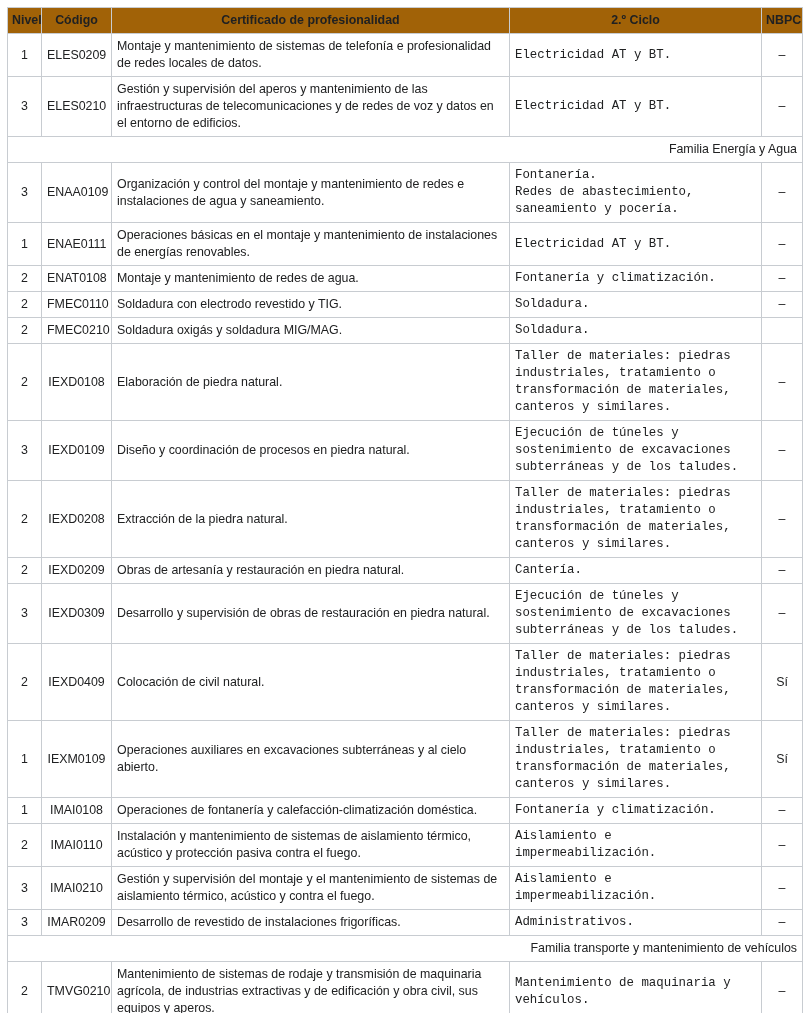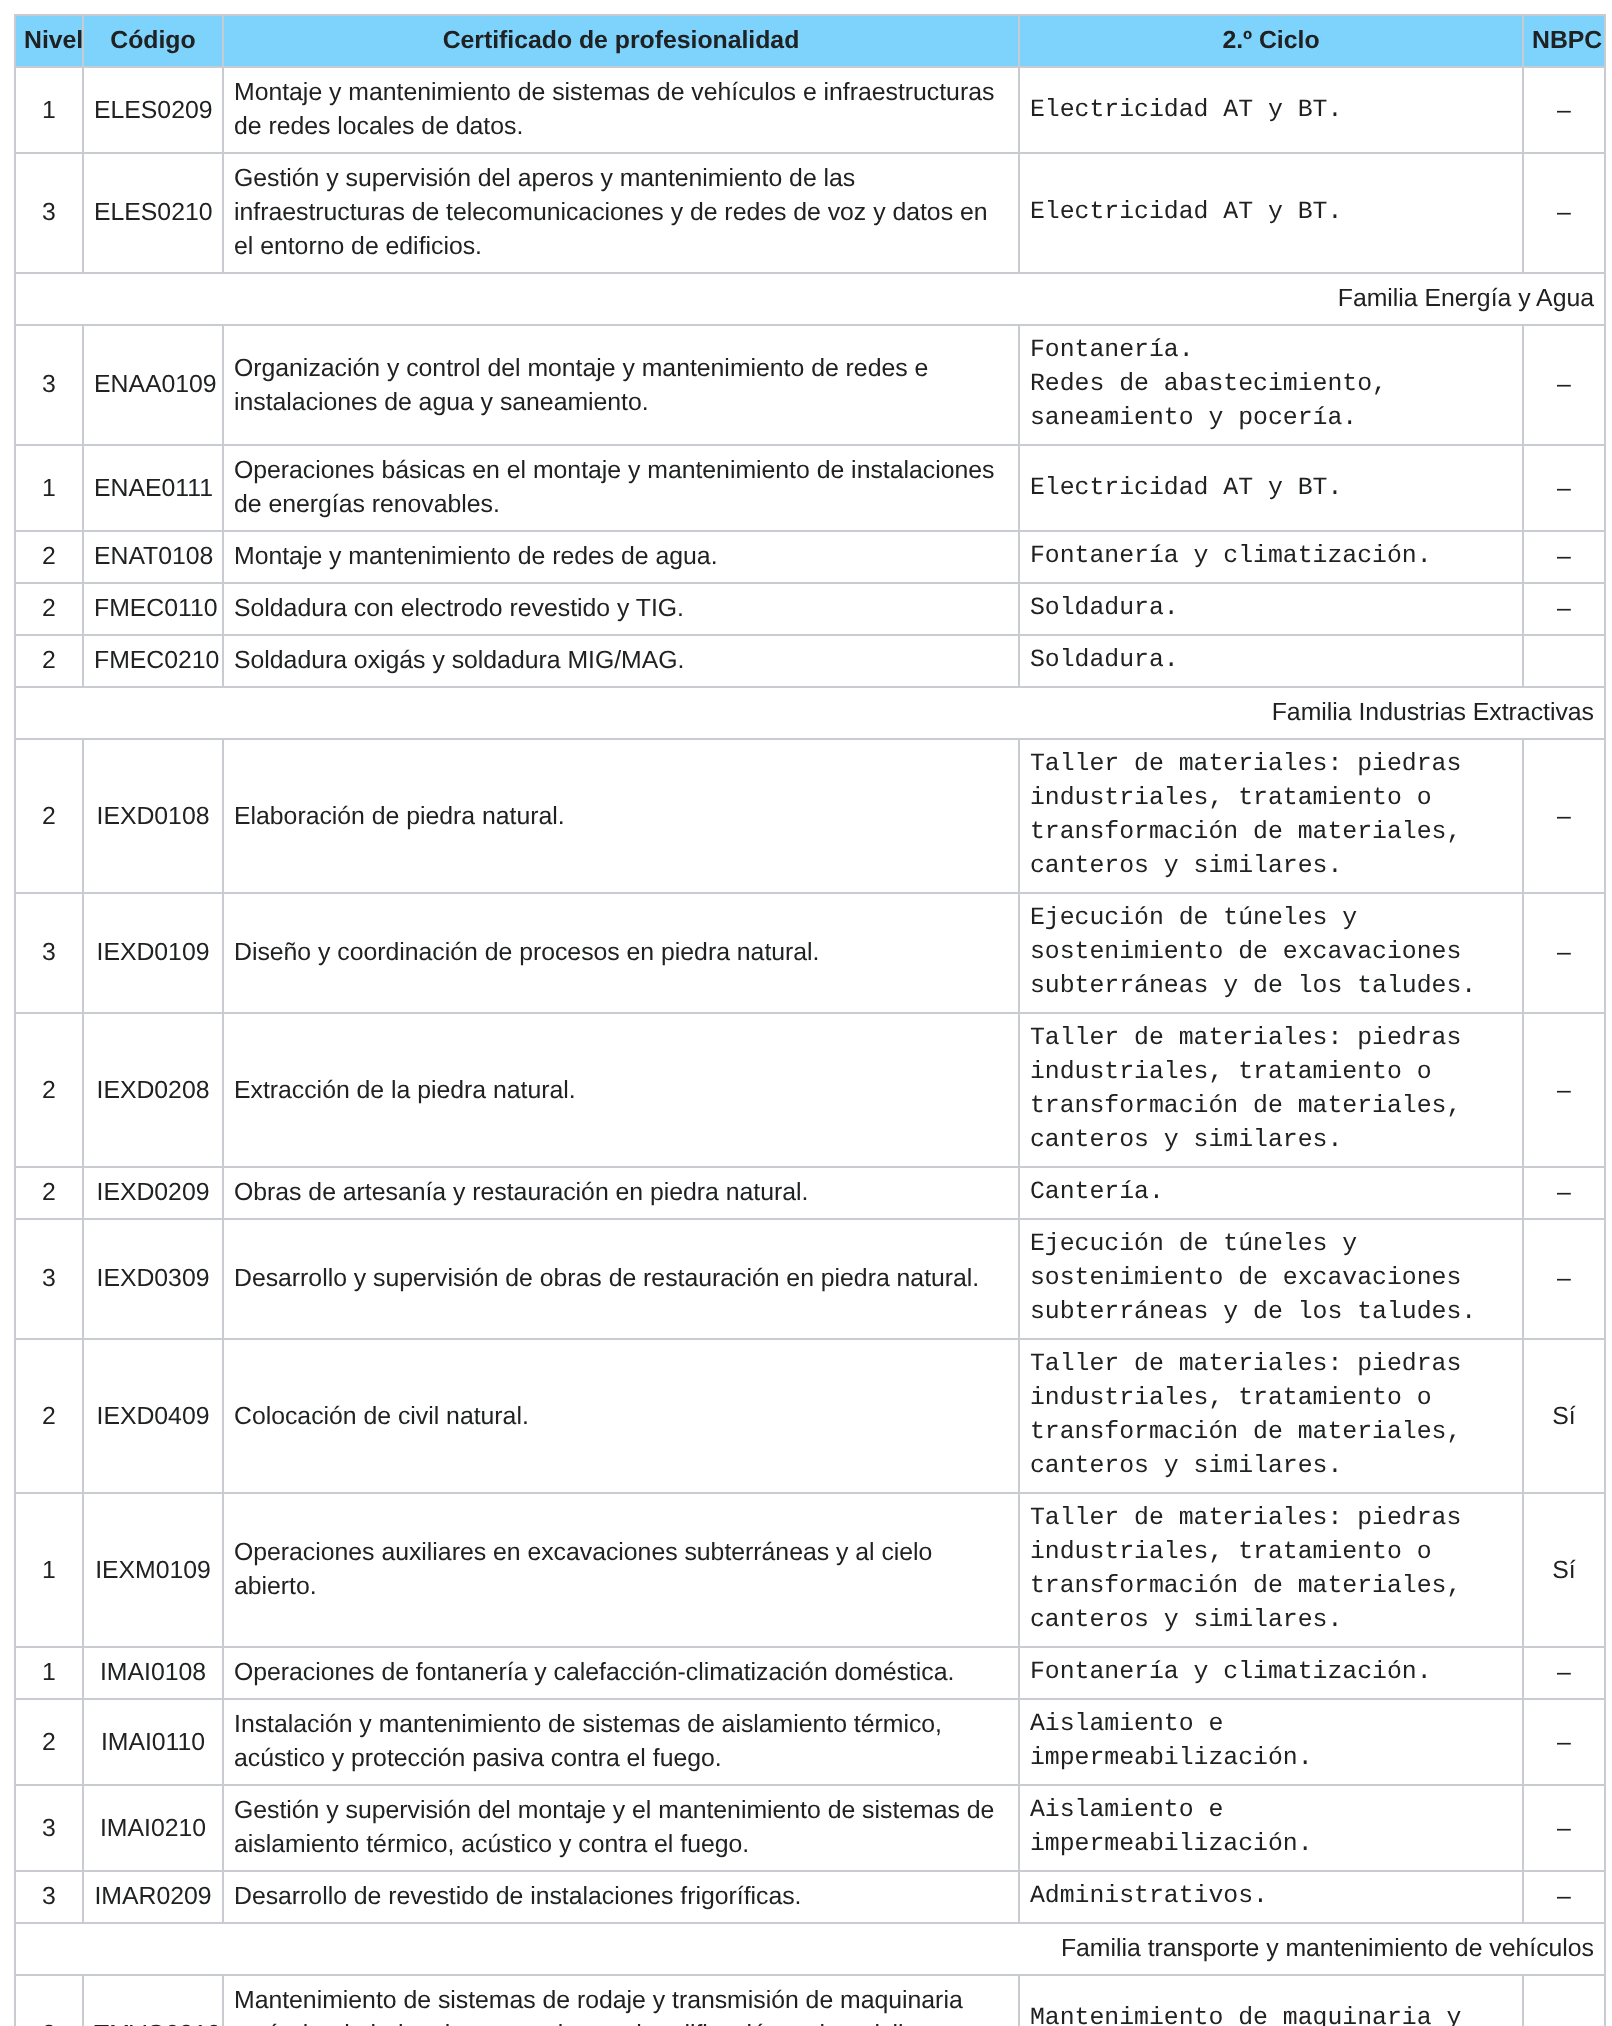--- a/index.html
+++ b/index.html
@@ -14,21 +14,21 @@
     background: #ffffff;
     table-layout: fixed;
     width: 795px;
   }
   table.wikitable th, table.wikitable td {
     border: 1px solid #c8ccd1;
     padding: 4px 5px;
     vertical-align: middle;
   }
   table.wikitable th {
-    background: #7dd3fc;
+    background: #a16207;
     font-weight: bold;
     text-align: center;
     height: 19px;
     padding: 3px 4px;
   }
   td.c { text-align: center; }
   td.family { text-align: right; padding: 3px 5px; height: 16px; }
   .ln { display: block; font-family: Liberation Mono, monospace; }
 </style>
 </head>
@@ -49,21 +49,21 @@
         <th>Código</th>
         <th>Certificado de profesionalidad</th>
         <th>2.º Ciclo</th>
         <th>NBPC</th>
       </tr>
     </thead>
     <tbody id="tbody">
         <tr>
           <td class="c">1</td>
           <td class="c">ELES0209</td>
-          <td>Montaje y mantenimiento de sistemas de vehículos e infraestructuras de redes locales de datos.</td>
+          <td>Montaje y mantenimiento de sistemas de telefonía e profesionalidad de redes locales de datos.</td>
           <td>
             <span class="ln">Electricidad AT y BT.</span>
           </td>
           <td class="c">–</td>
         </tr>
         <tr>
           <td class="c">3</td>
           <td class="c">ELES0210</td>
           <td>Gestión y supervisión del aperos y mantenimiento de las infraestructuras de telecomunicaciones y de redes de voz y datos en el entorno de edificios.</td>
           <td>
@@ -112,23 +112,20 @@
           <td class="c">–</td>
         </tr>
         <tr>
           <td class="c">2</td>
           <td class="c">FMEC0210</td>
           <td>Soldadura oxigás y soldadura MIG/MAG.</td>
           <td>
             <span class="ln">Soldadura.</span>
           </td>
           <td class="c"></td>
-        </tr>
-        <tr>
-          <td colspan="5" class="family">Familia Industrias Extractivas</td>
         </tr>
         <tr>
           <td class="c">2</td>
           <td class="c">IEXD0108</td>
           <td>Elaboración de piedra natural.</td>
           <td>
             <span class="ln">Taller de materiales: piedras industriales, tratamiento o transformación de materiales, canteros y similares.</span>
           </td>
           <td class="c">–</td>
         </tr>

